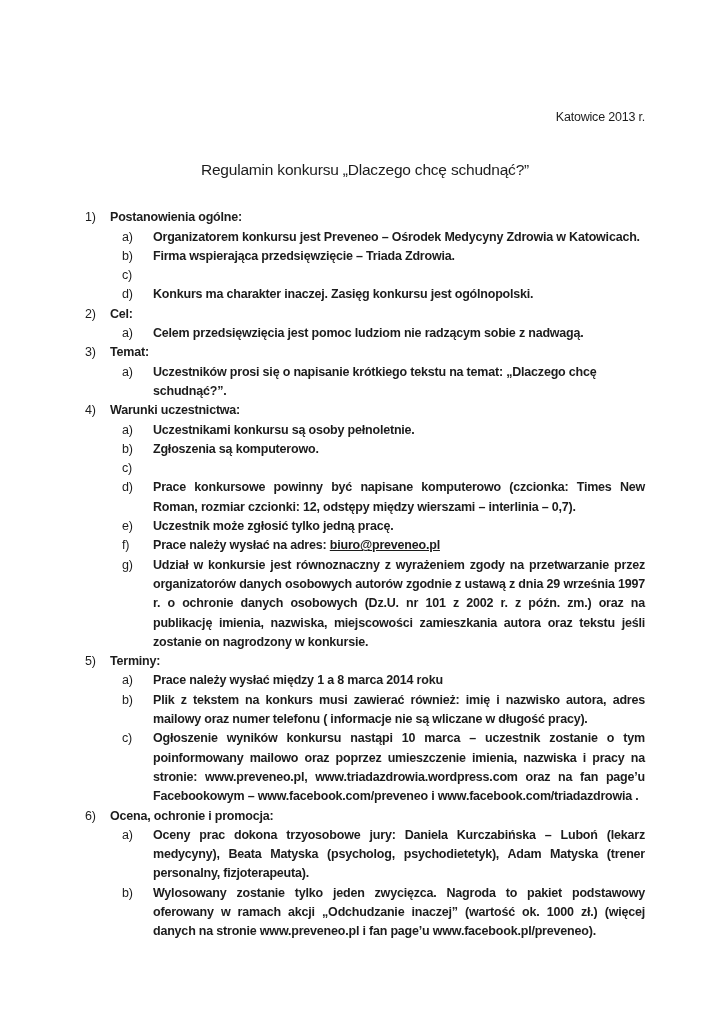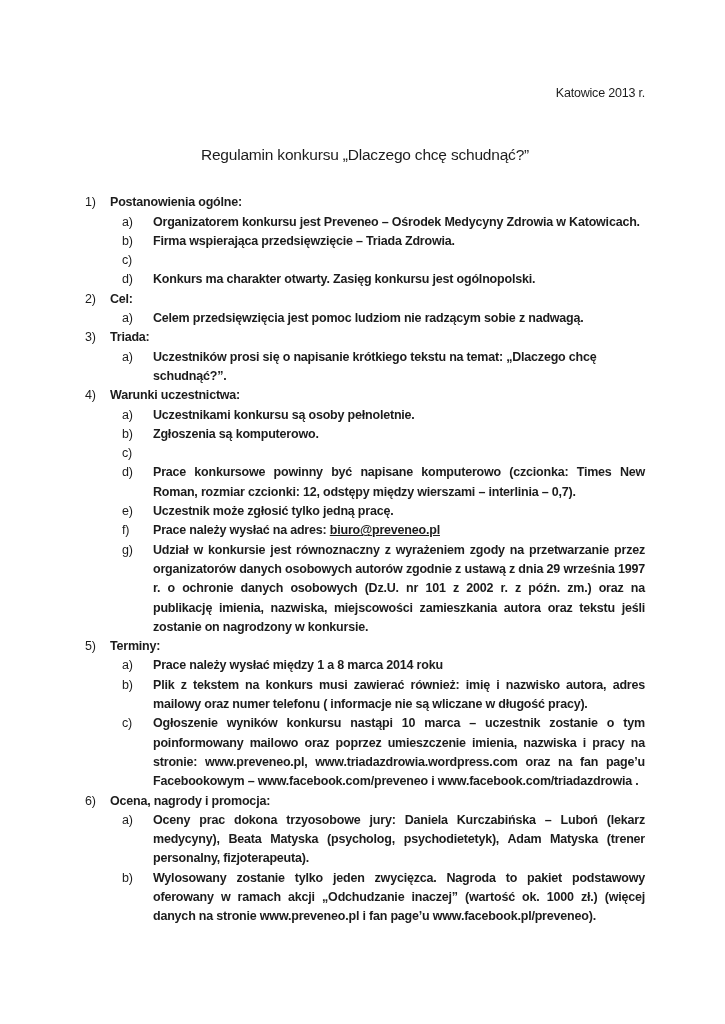--- a/index.html
+++ b/index.html
@@ -7,26 +7,26 @@
     position: relative;
     width: 725px;
     height: 1024px;
     box-sizing: border-box;
     background: #ffffff;
     color: #1c1c1c;
     font-family: "Liberation Sans", "DejaVu Sans", sans-serif;
     font-size: 12.5px;
     line-height: 19.3px;
     letter-spacing: -0.2px;
-    padding: 84px 80px 0 85px;
+    padding: 108px 80px 0 85px;
     overflow: hidden;
   }
   .date-line { text-align: right; }
   .doc-title {
-    margin: 40px 0 0 0;
+    margin: 31px 0 0 0;
     text-align: center;
     font-size: 15.5px;
     font-weight: 400;
     line-height: 23px;
   }
   .list { margin-top: 27px; }
   .row { display: flex; }
   .m1 { width: 25px; flex: none; }
   .l2 { padding-left: 37px; }
   .m2 { width: 31px; flex: none; }
@@ -53,33 +53,33 @@
       </div>
       <div class="row l2">
         <span class="m2">b)</span>
         <span class="txt"><span>Firma wspierająca przedsięwzięcie – Triada Zdrowia.</span></span>
       </div>
       <div class="row l2">
         <span class="m2">c)</span>
       </div>
       <div class="row l2">
         <span class="m2">d)</span>
-        <span class="txt"><span>Konkurs ma charakter otwarty. Zasięg konkursu jest ogólnopolski.</span></span>
+        <span class="txt"><span>Konkurs ma charakter inaczej. Zasięg konkursu jest ogólnopolski.</span></span>
       </div>
       <div class="row l1">
         <span class="m1">2)</span>
         <span class="txt">Cel:</span>
       </div>
       <div class="row l2">
         <span class="m2">a)</span>
         <span class="txt"><span>Celem przedsięwzięcia jest pomoc ludziom nie radzącym sobie z nadwagą.</span></span>
       </div>
       <div class="row l1">
         <span class="m1">3)</span>
-        <span class="txt">Triada:</span>
+        <span class="txt">Temat:</span>
       </div>
       <div class="row l2">
         <span class="m2">a)</span>
         <span class="txt"><span>Uczestników prosi się o napisanie krótkiego tekstu na temat: „Dlaczego chcę schudnąć?”.</span></span>
       </div>
       <div class="row l1">
         <span class="m1">4)</span>
         <span class="txt">Warunki uczestnictwa:</span>
       </div>
       <div class="row l2">
@@ -120,21 +120,21 @@
       <div class="row l2">
         <span class="m2">b)</span>
         <span class="txt justify"><span>Plik z tekstem na konkurs musi zawierać również: imię i nazwisko autora, adres mailowy oraz numer telefonu ( informacje nie są wliczane w długość pracy).</span></span>
       </div>
       <div class="row l2">
         <span class="m2">c)</span>
         <span class="txt justify"><span>Ogłoszenie wyników konkursu nastąpi 10 marca – uczestnik zostanie o tym poinformowany mailowo oraz poprzez umieszczenie imienia, nazwiska i pracy na stronie: www.preveneo.pl, www.triadazdrowia.wordpress.com oraz na fan page’u Facebookowym – www.facebook.com/preveneo i www.facebook.com/triadazdrowia .</span></span>
       </div>
       <div class="row l1">
         <span class="m1">6)</span>
-        <span class="txt">Ocena, nagrody i promocja:</span>
+        <span class="txt">Ocena, ochronie i promocja:</span>
       </div>
       <div class="row l2">
         <span class="m2">a)</span>
         <span class="txt justify"><span>Oceny prac dokona trzyosobowe jury: Daniela Kurczabińska – Luboń (lekarz medycyny), Beata Matyska (psycholog, psychodietetyk), Adam Matyska (trener personalny, fizjoterapeuta).</span></span>
       </div>
       <div class="row l2">
         <span class="m2">b)</span>
         <span class="txt justify"><span>Wylosowany zostanie tylko jeden zwycięzca. Nagroda to pakiet podstawowy oferowany w ramach akcji „Odchudzanie inaczej” (wartość ok. 1000 zł.) (więcej danych na stronie www.preveneo.pl i fan page’u www.facebook.pl/preveneo).</span></span>
       </div>
     </div>

